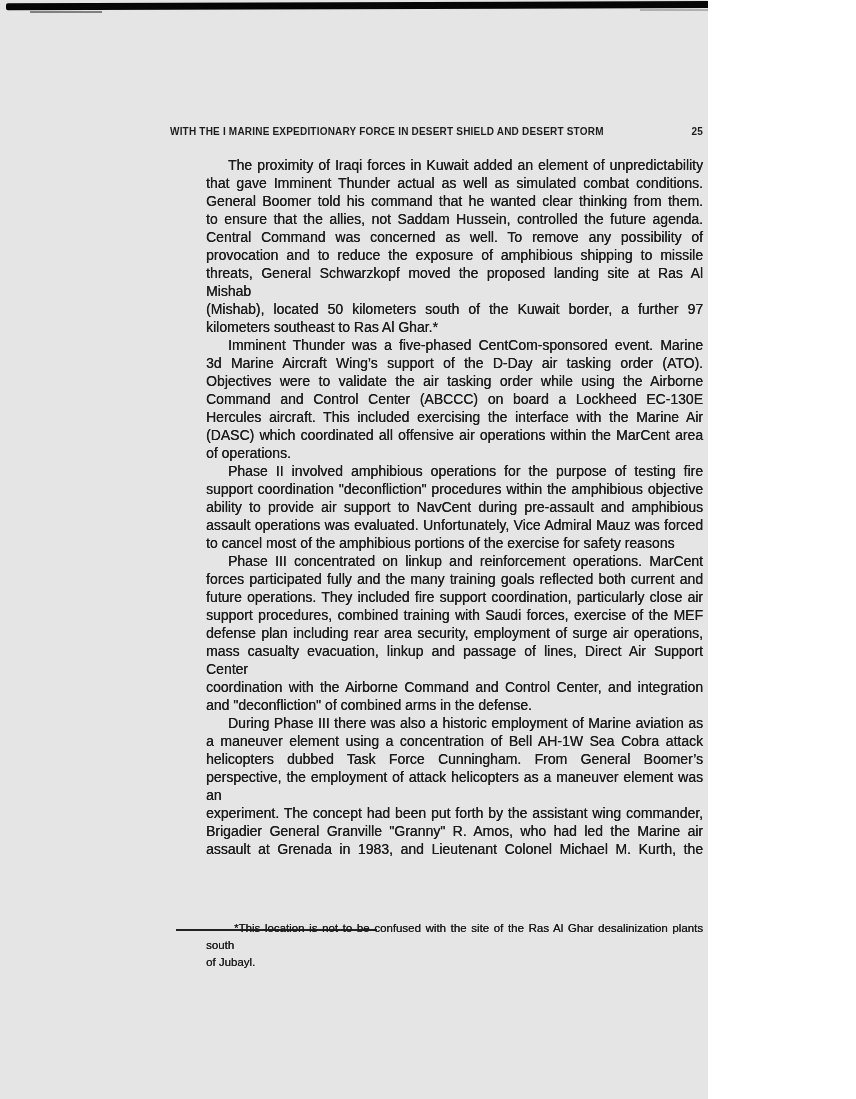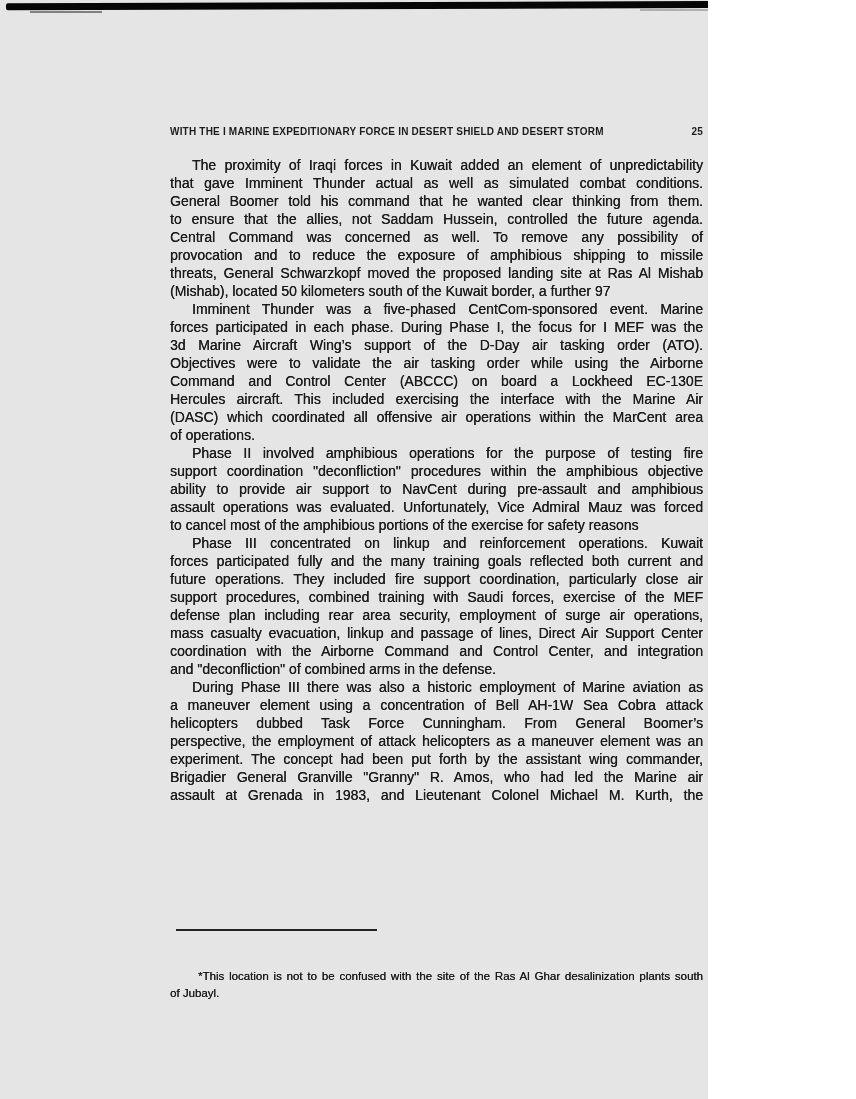--- a/index.html
+++ b/index.html
@@ -72,39 +72,40 @@
     left: 170px;
     top: 156px;
     width: 533px;
     font-size: 14px;
     line-height: 18px;
     text-shadow: 0.2px 0 0 currentColor;
   }
   .line {
     text-align: justify;
     text-align-last: justify;
+    margin-left: 36px;
   }
   .para .line:first-child {
     text-indent: 22px;
   }
   .para:not(.cont) .line:last-child {
     text-align-last: left;
   }
   .fn-rule {
     position: absolute;
     left: 176px;
     top: 929px;
     width: 201px;
     height: 2px;
     background: #222222;
   }
   .footnote {
     position: absolute;
     left: 170px;
-    top: 968px;
+    top: 920px;
     width: 533px;
     font-size: 11.5px;
     line-height: 17px;
     text-shadow: 0.15px 0 0 currentColor;
   }
   .footnote .line:first-child {
     text-indent: 28px;
   }
 </style>
 </head>
@@ -125,40 +126,40 @@
   <div class="body-text">
     <div class="para">
         <div class="line">The proximity of Iraqi forces in Kuwait added an element of unpredictability</div>
         <div class="line">that gave Imminent Thunder actual as well as simulated combat conditions.</div>
         <div class="line">General Boomer told his command that he wanted clear thinking from them.</div>
         <div class="line">to ensure that the allies, not Saddam Hussein, controlled the future agenda.</div>
         <div class="line">Central Command was concerned as well. To remove any possibility of</div>
         <div class="line">provocation and to reduce the exposure of amphibious shipping to missile</div>
         <div class="line">threats, General Schwarzkopf moved the proposed landing site at Ras Al Mishab</div>
         <div class="line">(Mishab), located 50 kilometers south of the Kuwait border, a further 97</div>
+        <div class="line">kilometers southeast to Ras Al Ghar.*</div>
       </div>
     <div class="para">
         <div class="line">Imminent Thunder was a five-phased CentCom-sponsored event. Marine</div>
-        <div class="line">forces participated in each phase. During Phase I, the focus for I MEF was the</div>
         <div class="line">3d Marine Aircraft Wing’s support of the D-Day air tasking order (ATO).</div>
         <div class="line">Objectives were to validate the air tasking order while using the Airborne</div>
         <div class="line">Command and Control Center (ABCCC) on board a Lockheed EC-130E</div>
         <div class="line">Hercules aircraft. This included exercising the interface with the Marine Air</div>
         <div class="line">(DASC) which coordinated all offensive air operations within the MarCent area</div>
         <div class="line">of operations.</div>
       </div>
     <div class="para">
         <div class="line">Phase II involved amphibious operations for the purpose of testing fire</div>
         <div class="line">support coordination "deconfliction" procedures within the amphibious objective</div>
         <div class="line">ability to provide air support to NavCent during pre-assault and amphibious</div>
         <div class="line">assault operations was evaluated. Unfortunately, Vice Admiral Mauz was forced</div>
         <div class="line">to cancel most of the amphibious portions of the exercise for safety reasons</div>
       </div>
     <div class="para">
-        <div class="line">Phase III concentrated on linkup and reinforcement operations. Kuwait</div>
+        <div class="line">Phase III concentrated on linkup and reinforcement operations. MarCent</div>
         <div class="line">forces participated fully and the many training goals reflected both current and</div>
         <div class="line">future operations. They included fire support coordination, particularly close air</div>
         <div class="line">support procedures, combined training with Saudi forces, exercise of the MEF</div>
         <div class="line">defense plan including rear area security, employment of surge air operations,</div>
         <div class="line">mass casualty evacuation, linkup and passage of lines, Direct Air Support Center</div>
         <div class="line">coordination with the Airborne Command and Control Center, and integration</div>
         <div class="line">and "deconfliction" of combined arms in the defense.</div>
       </div>
     <div class="para cont">
         <div class="line">During Phase III there was also a historic employment of Marine aviation as</div>

